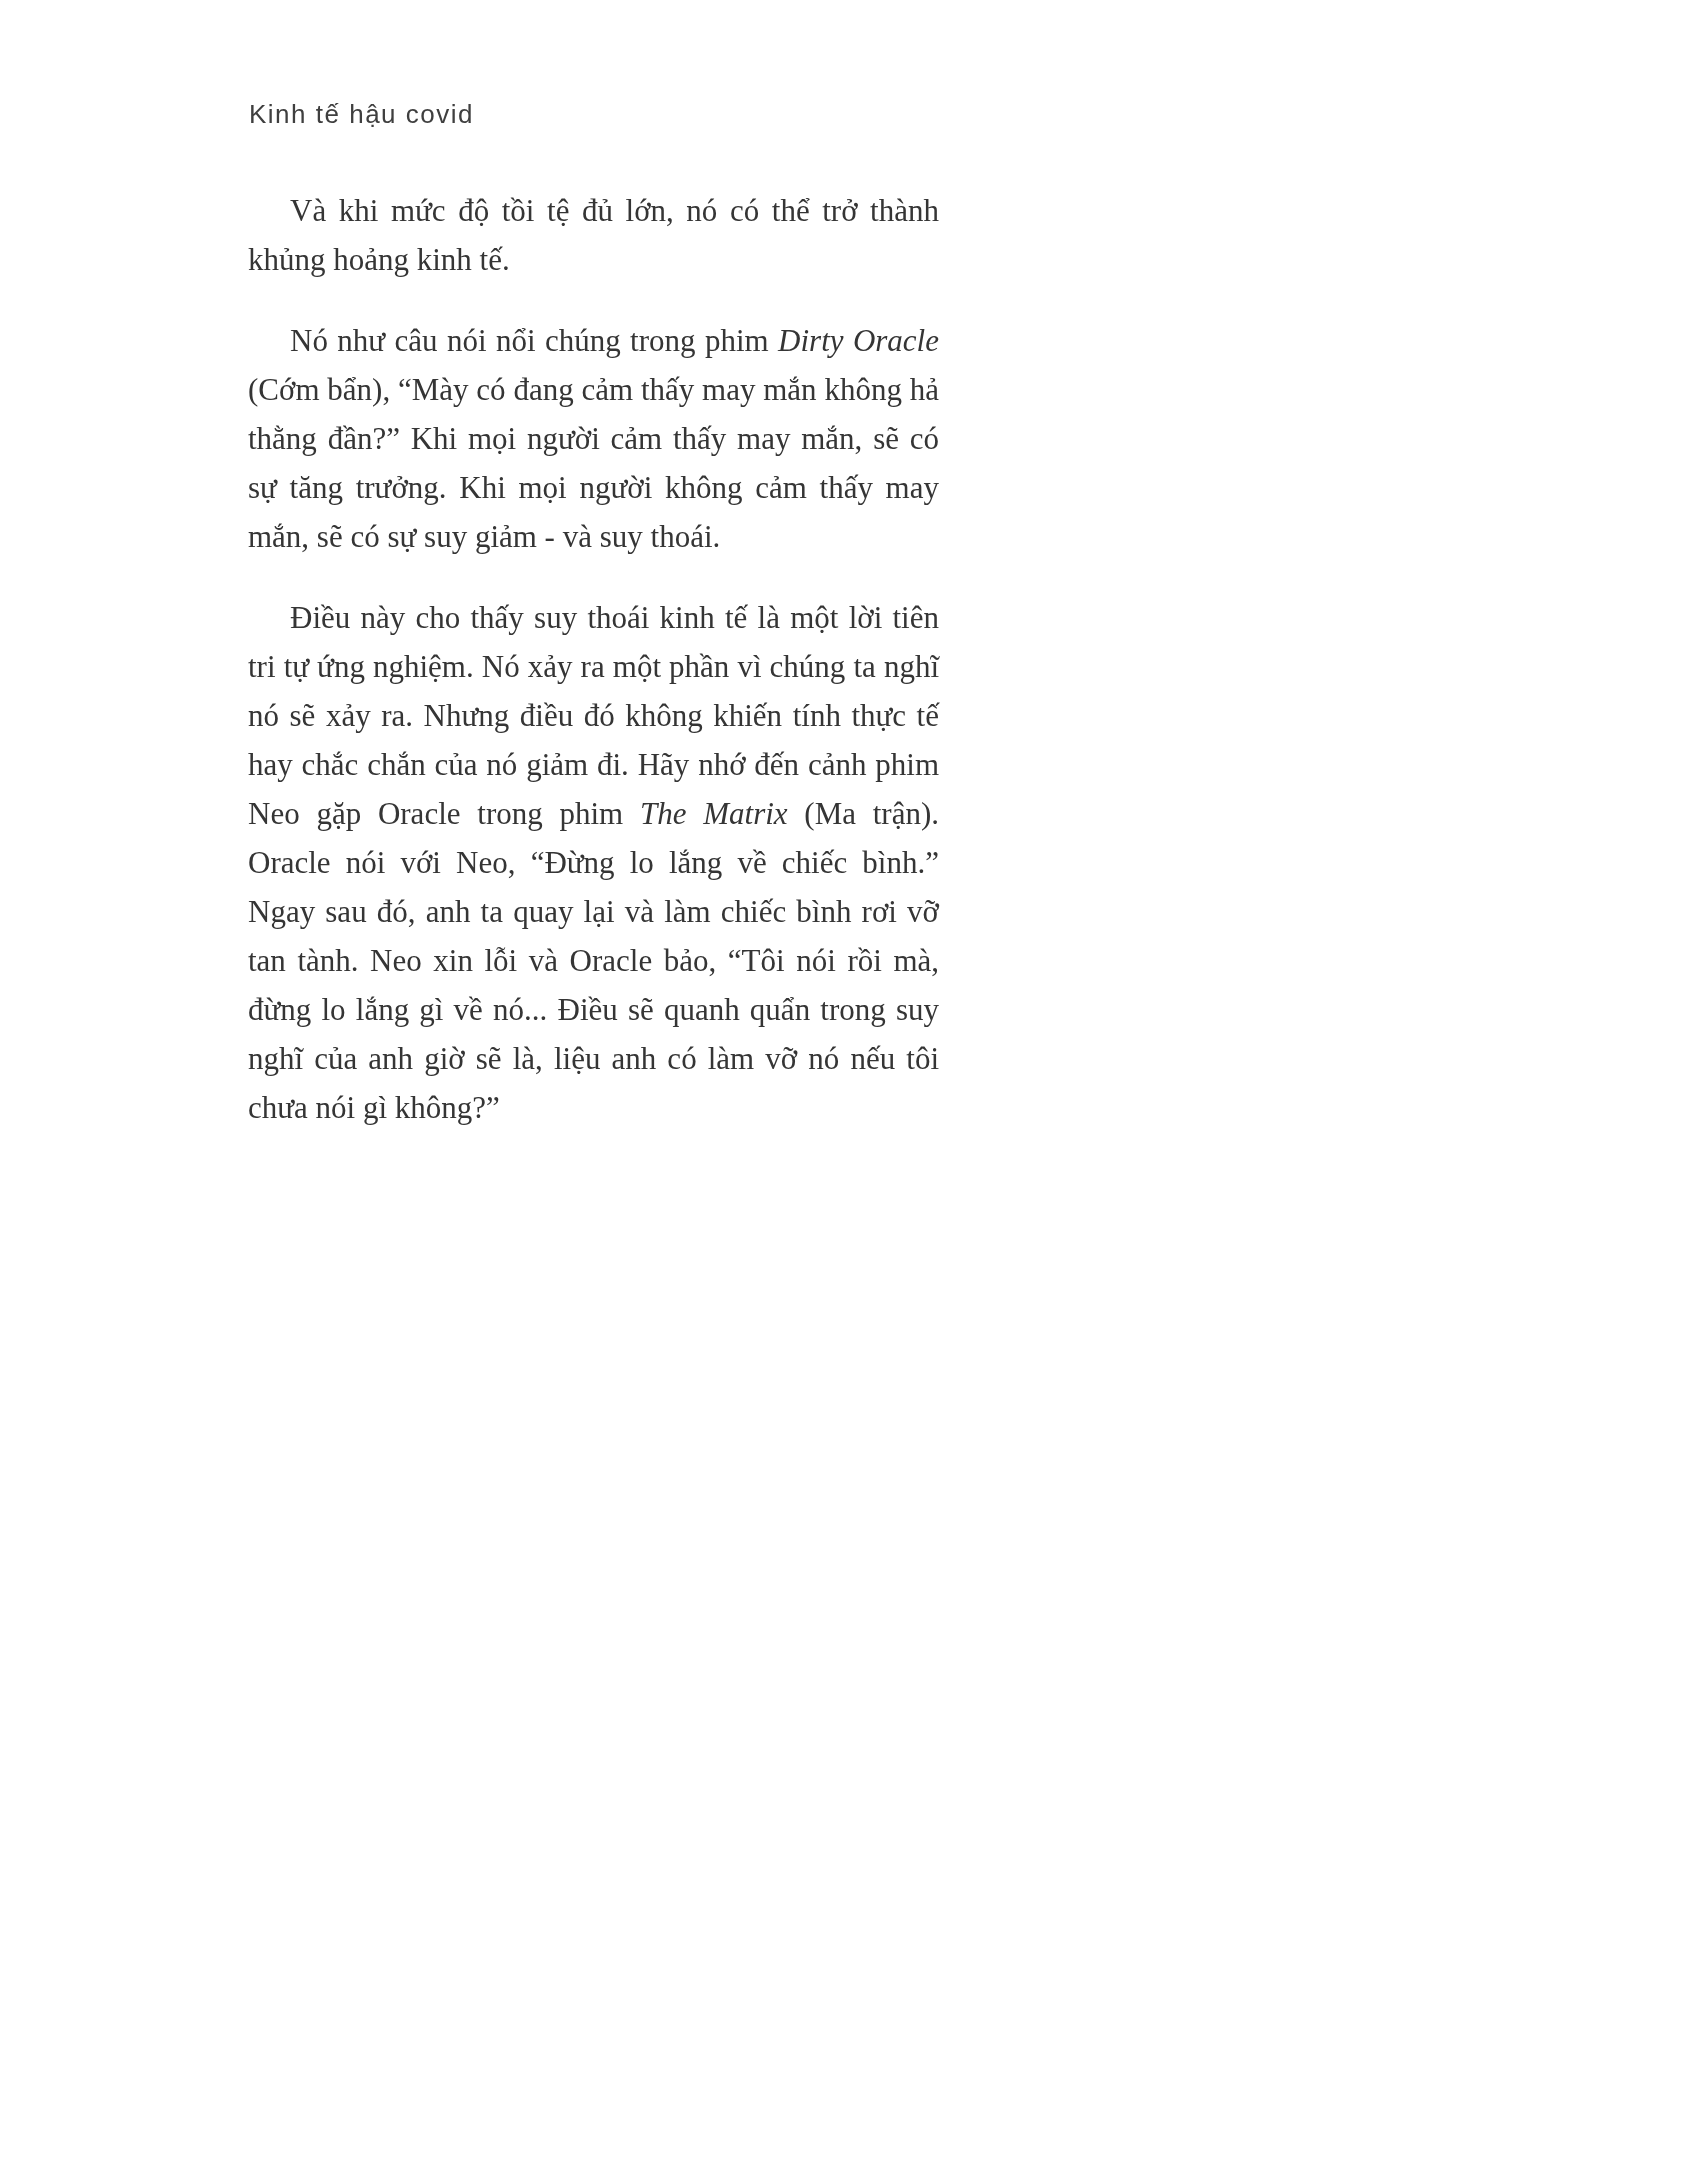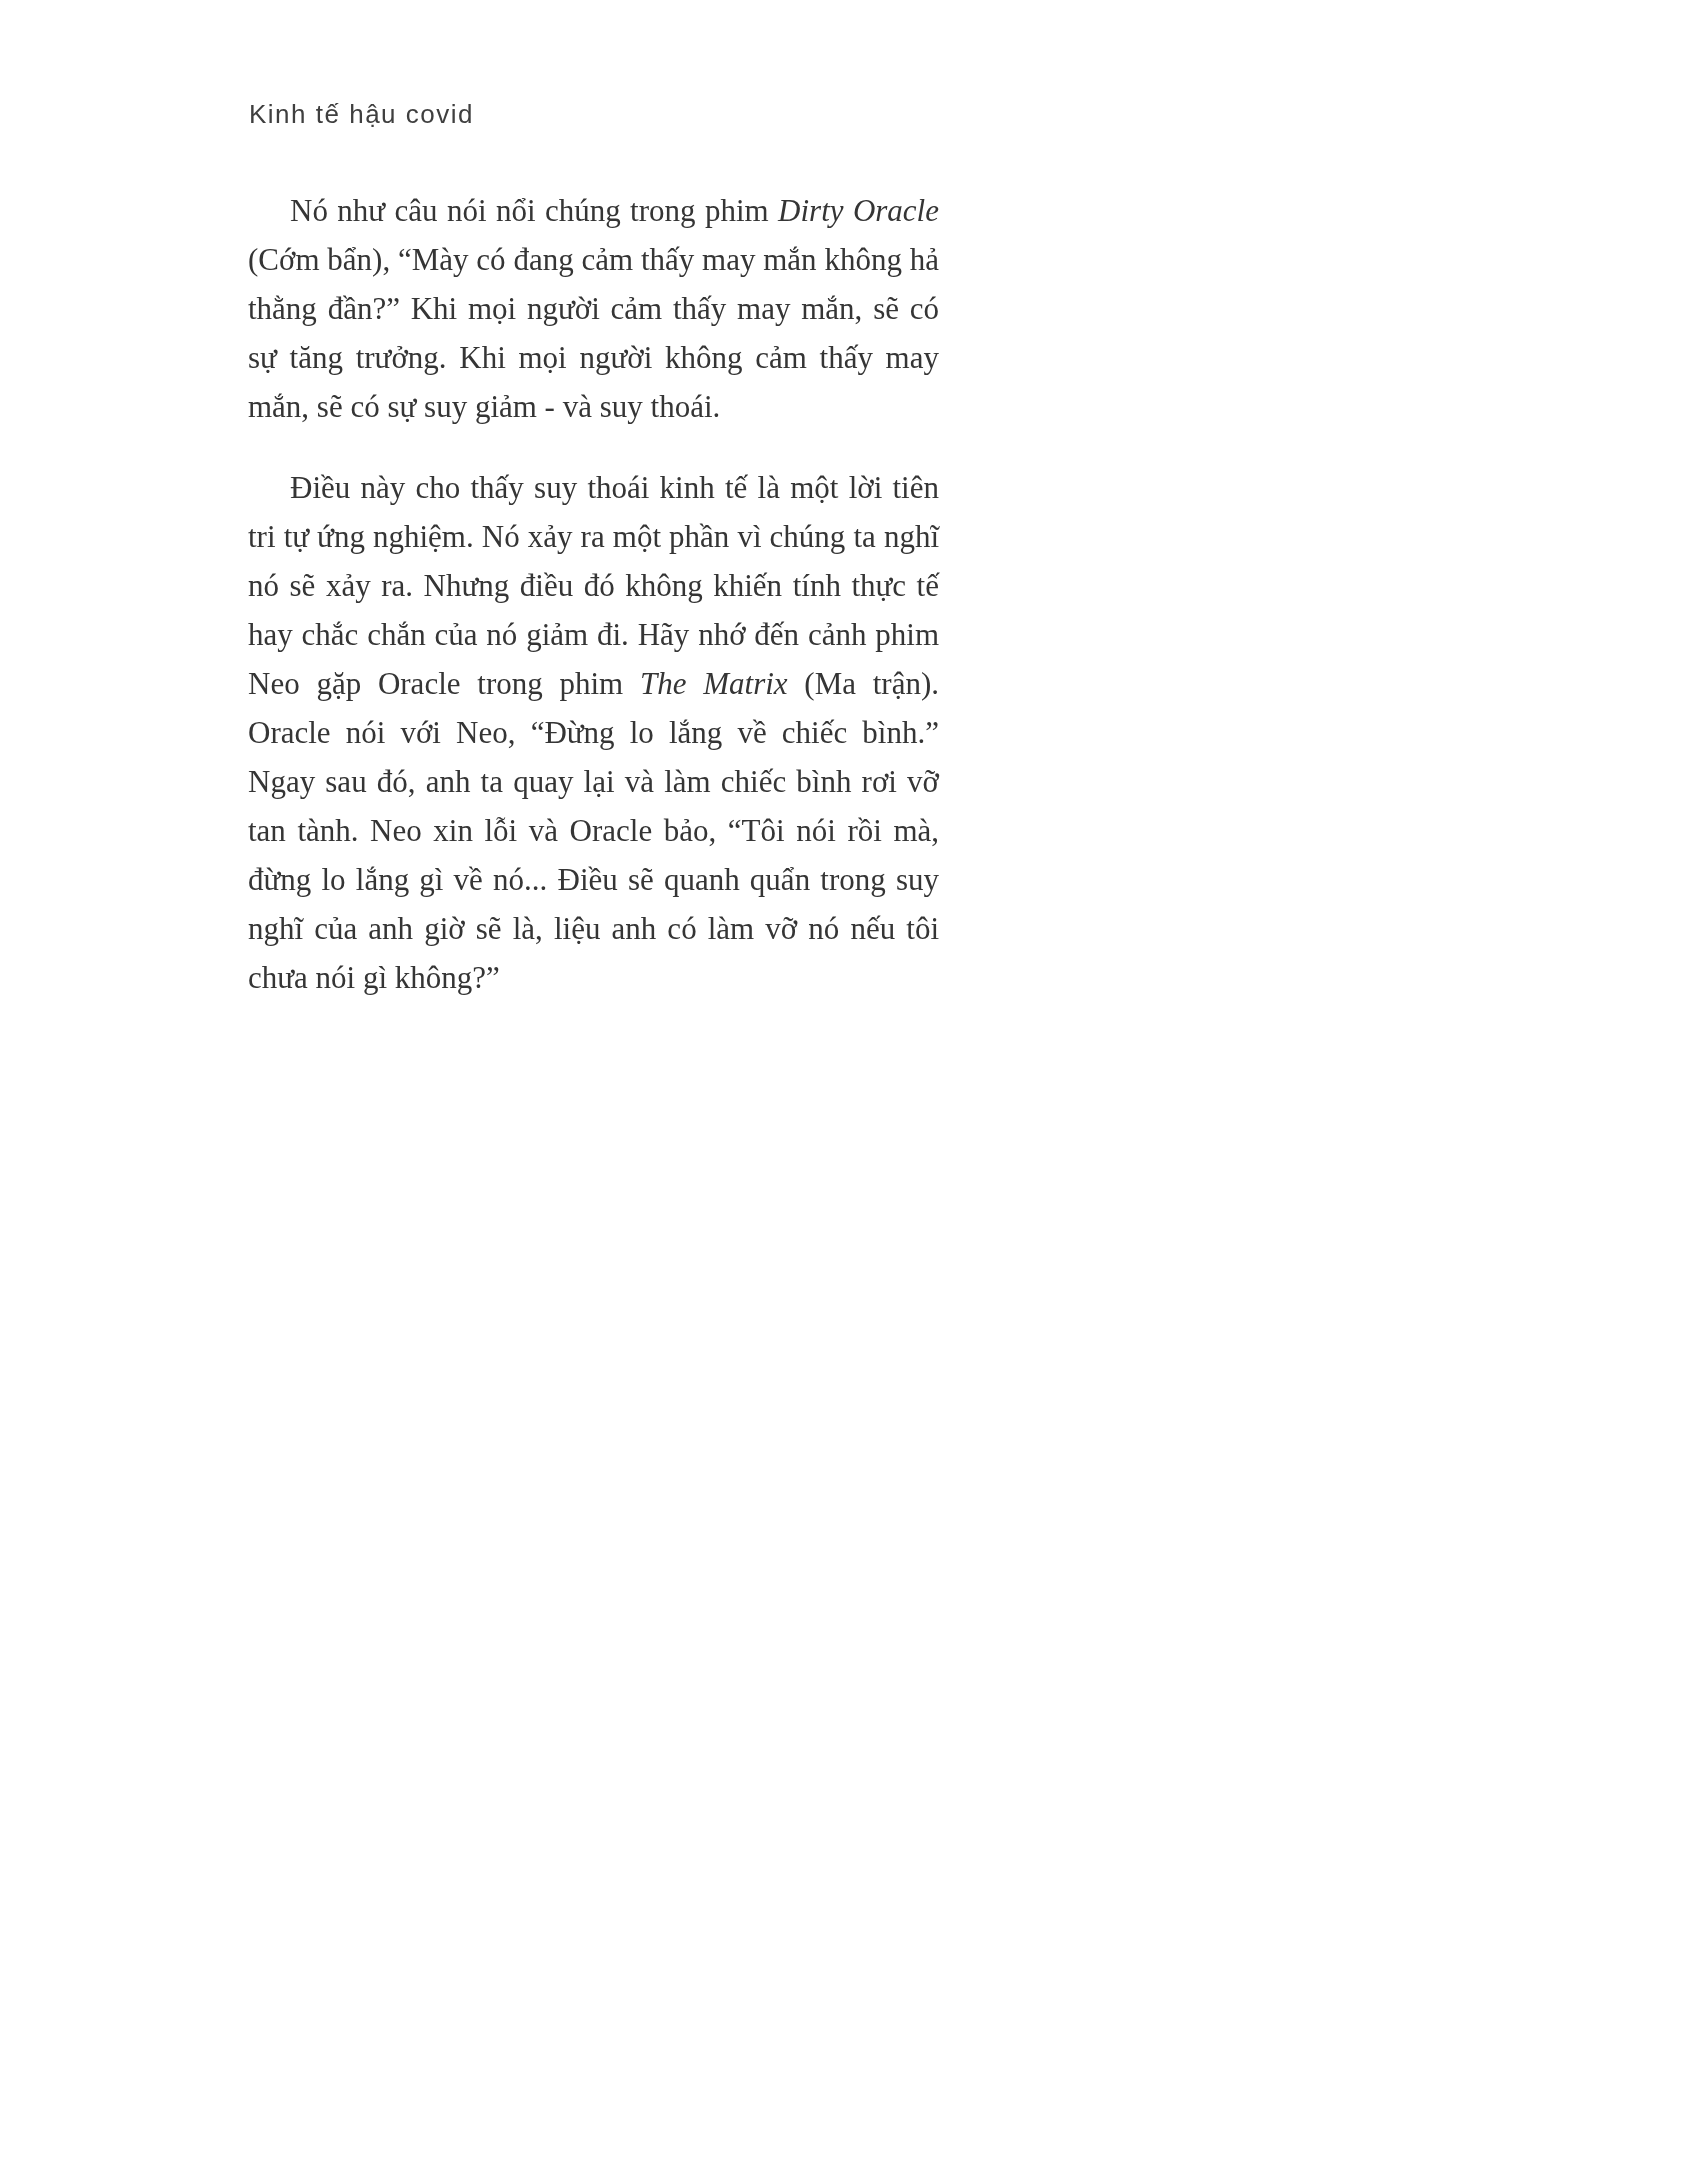--- a/index.html
+++ b/index.html
@@ -52,19 +52,20 @@
     color: #3a3a3a;
   }
 </style>
 </head>
 <body>
 
 <div class="book-page">
   <div class="running-header">Kinh tế hậu covid</div>
 
   <div class="body-text">
+      <p class="para"><span>Và khi mức độ tồi tệ đủ lớn, nó có thể trở thành khủng hoảng kinh tế.</span></p>
       <p class="para"><span>Nó như câu nói nổi chúng trong phim </span><em>Dirty Oracle</em><span> (Cớm bẩn), “Mày có đang cảm thấy may mắn không hả thằng đần?” Khi mọi người cảm thấy may mắn, sẽ có sự tăng trưởng. Khi mọi người không cảm thấy may mắn, sẽ có sự suy giảm - và suy thoái.</span></p>
       <p class="para"><span>Điều này cho thấy suy thoái kinh tế là một lời tiên tri tự ứng nghiệm. Nó xảy ra một phần vì chúng ta nghĩ nó sẽ xảy ra. Nhưng điều đó không khiến tính thực tế hay chắc chắn của nó giảm đi. Hãy nhớ đến cảnh phim Neo gặp Oracle trong phim </span><em>The Matrix</em><span> (Ma trận). Oracle nói với Neo, “Đừng lo lắng về chiếc bình.” Ngay sau đó, anh ta quay lại và làm chiếc bình rơi vỡ tan tành. Neo xin lỗi và Oracle bảo, “Tôi nói rồi mà, đừng lo lắng gì về nó... Điều sẽ quanh quẩn trong suy nghĩ của anh giờ sẽ là, liệu anh có làm vỡ nó nếu tôi chưa nói gì không?”</span></p>
     </div>
 
   <div class="page-number">28</div>
 </div>
 
 
 </body></html>

